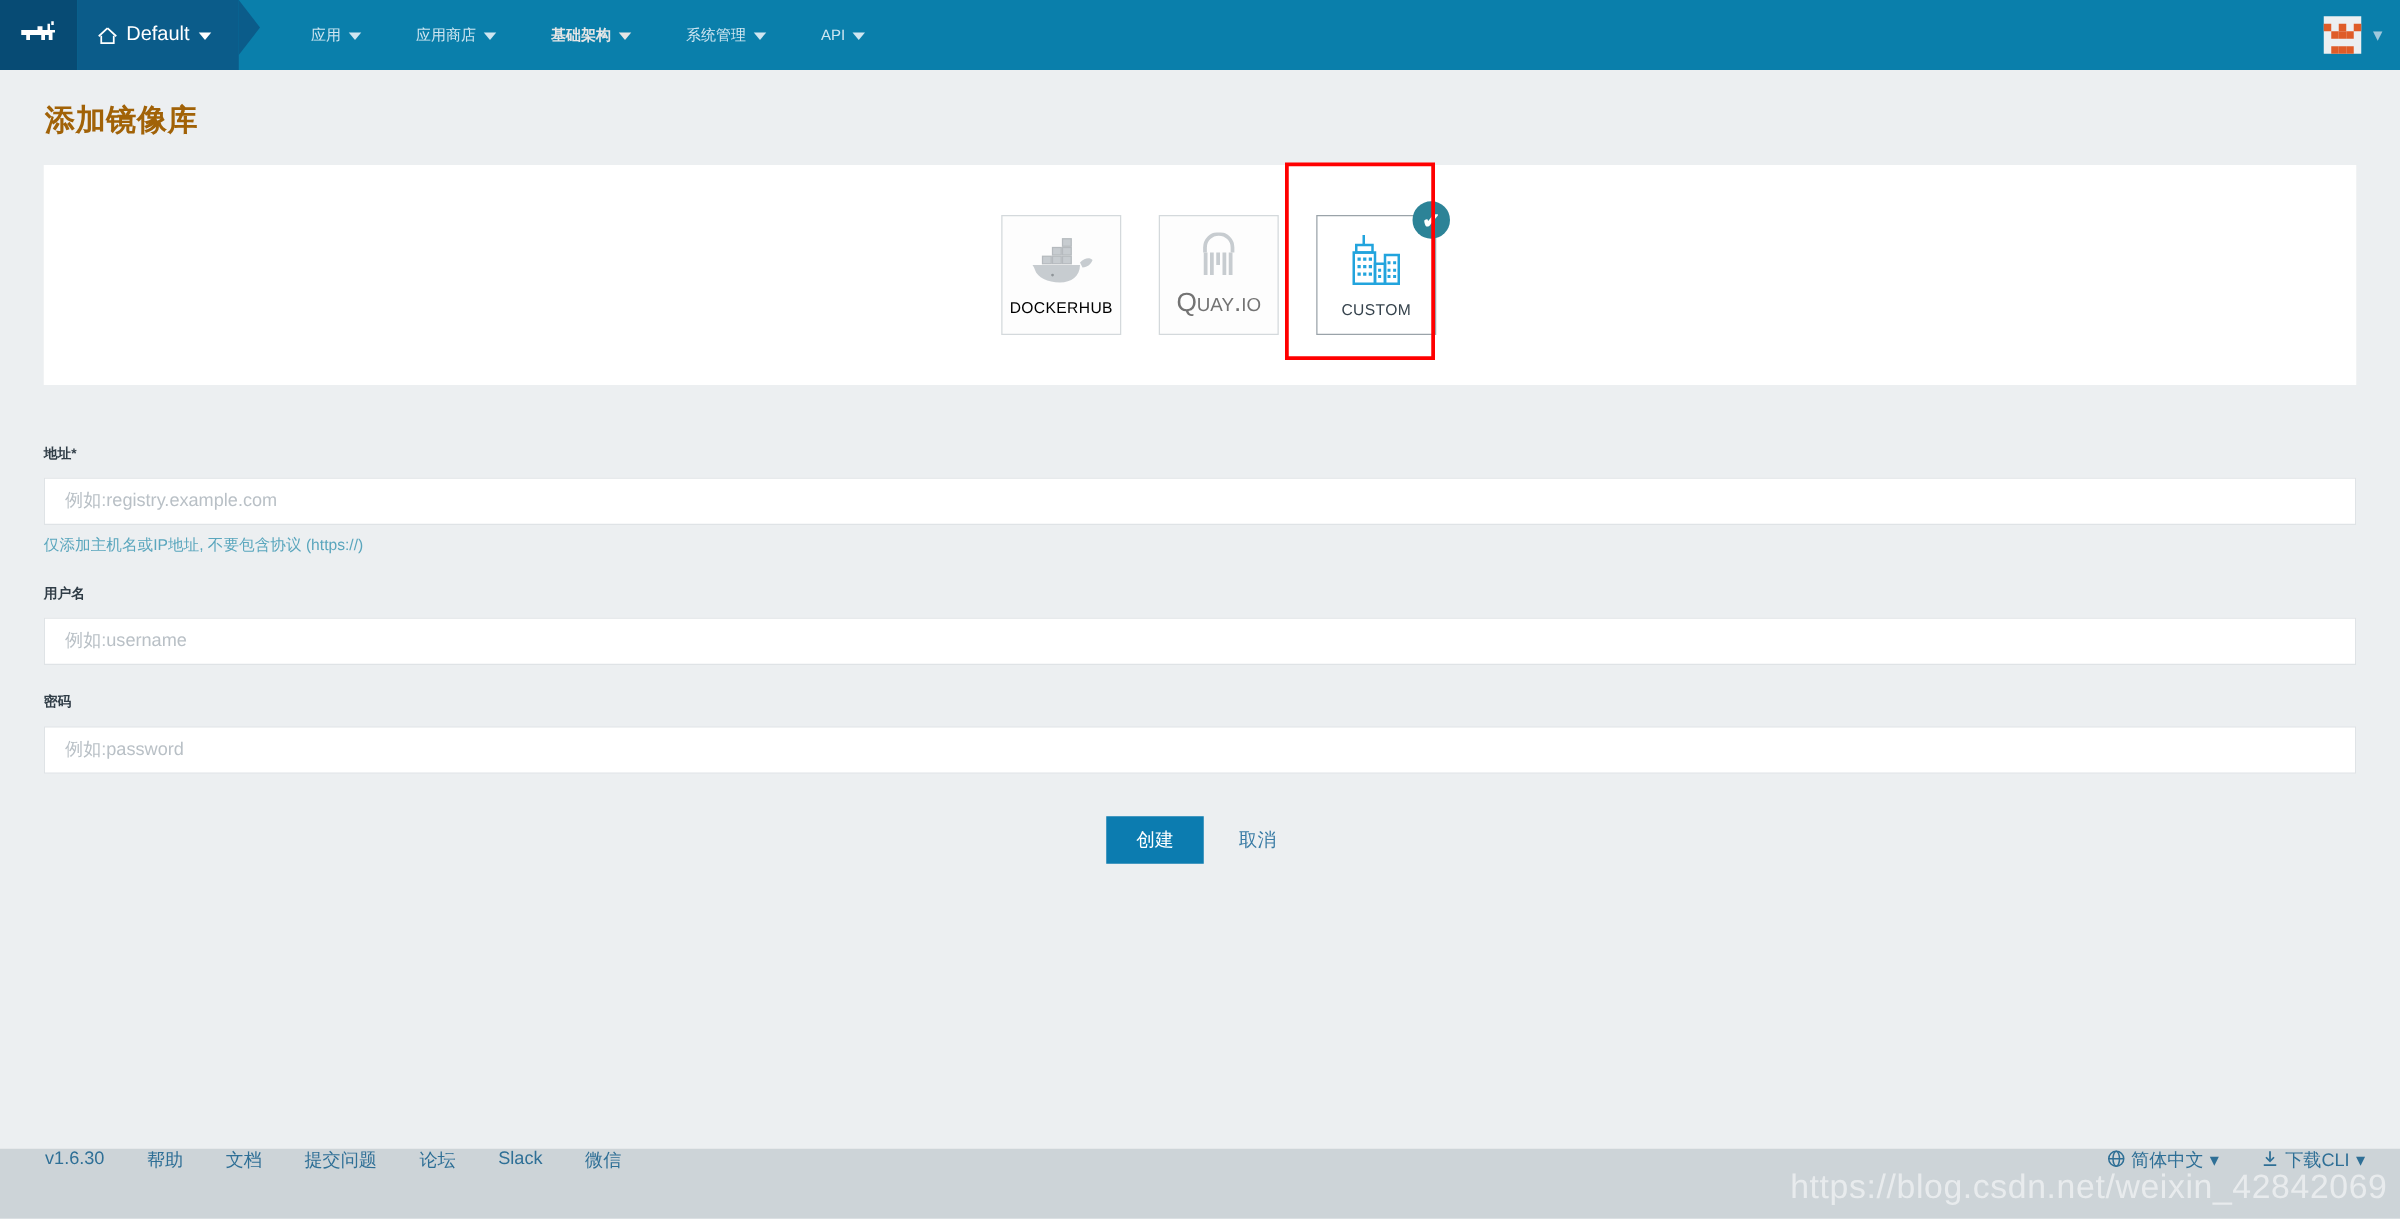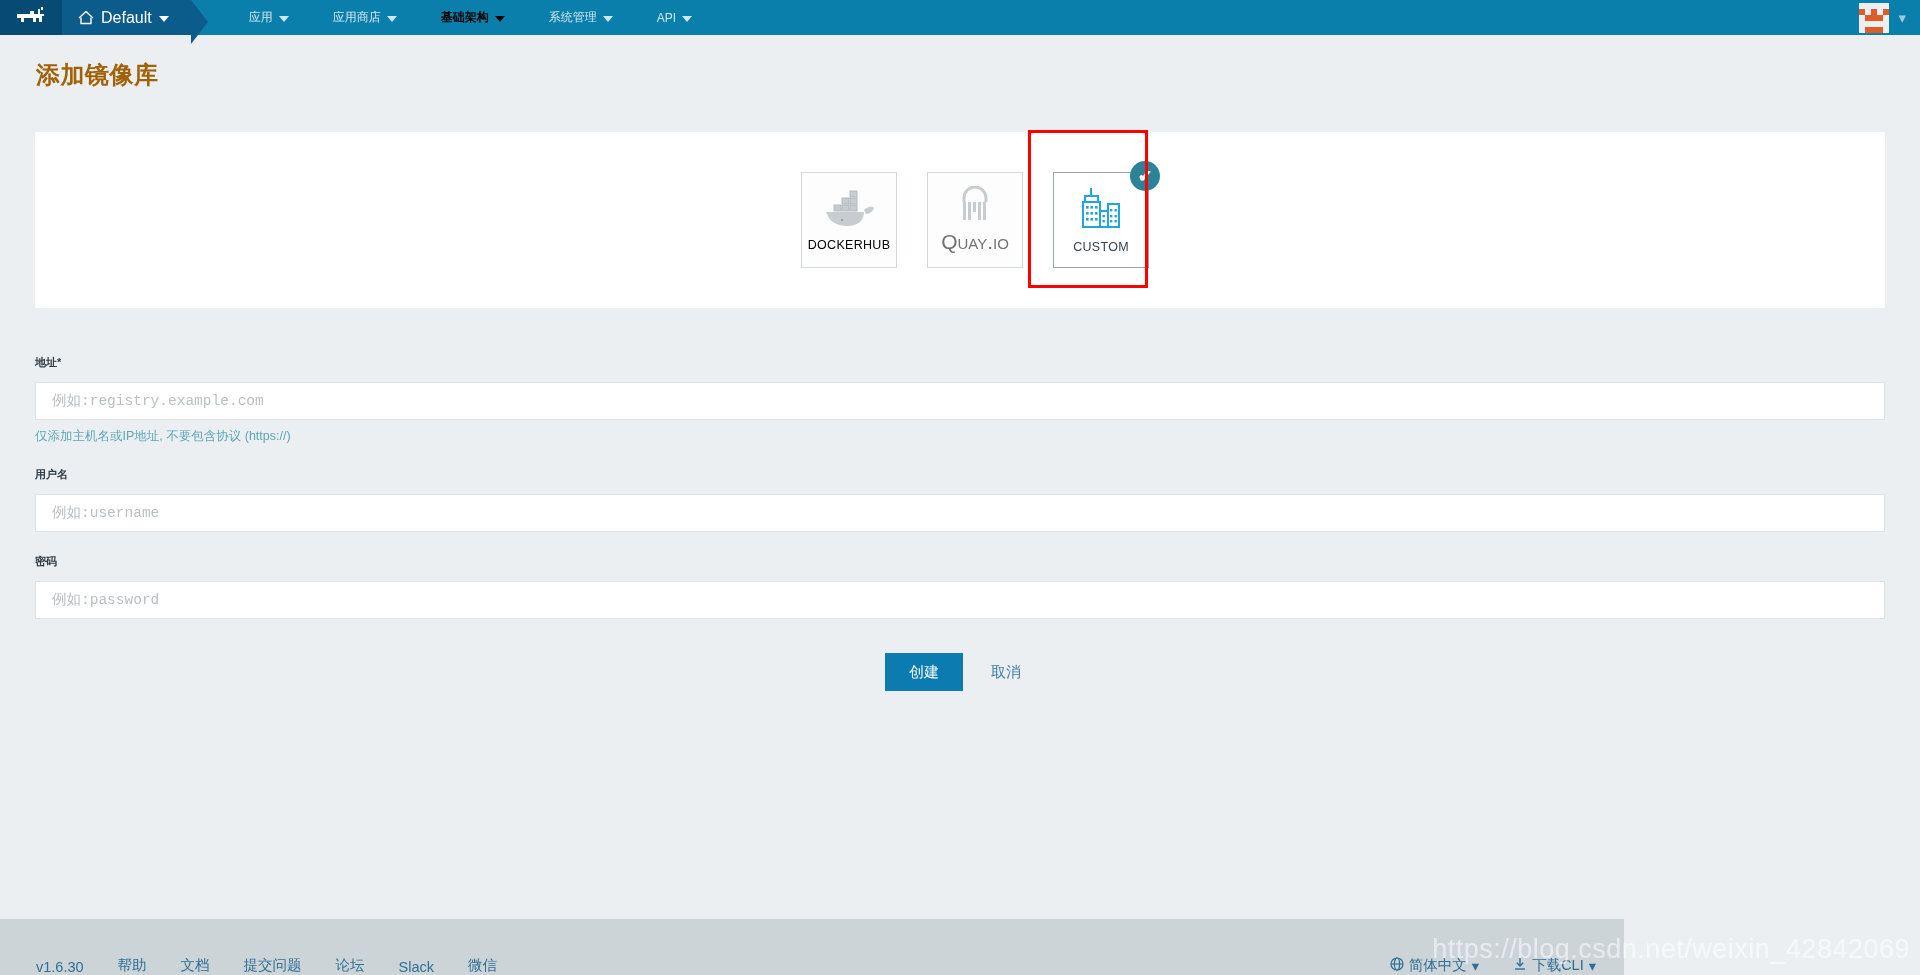--- a/index.html
+++ b/index.html
@@ -11,21 +11,21 @@
     height: 975px;
     background: #eceff1;
     font-family: "Liberation Sans", sans-serif;
     color: #303d47;
     overflow: hidden;
     position: relative;
   }
 
   
   .navbar {
-    height: 35px;
+    height: 56px;
     background: #0e76a8;
     background: #0a7fab;
     display: flex;
     align-items: stretch;
     position: relative;
   }
   .nav-logo {
     width: 62px;
     background: #074b74;
     display: flex;
@@ -67,21 +67,21 @@
     align-items: center;
     gap: 6px;
     padding: 0 22px;
     height: 44px;
     color: #cfe6f1;
     font-size: 12px;
     cursor: pointer;
     white-space: nowrap;
   }
   .nav-item.active {
-    color: #000000;
+    color: #e5e5e5;
     font-weight: bold;
   }
   .caret {
     display: inline-block;
     width: 0; height: 0;
     border-left: 5px solid transparent;
     border-right: 5px solid transparent;
     border-top: 6px solid currentColor;
     margin-top: 2px;
   }
@@ -201,21 +201,21 @@
   .field-label .req { color: #303d47; font-weight: bold; }
   .text-input {
     width: 100%;
     height: 38px;
     border: 1px solid #dfe3e6;
     background: #ffffff;
     box-sizing: border-box;
     padding: 0 16px;
     font-size: 14.5px;
     color: #000000;
-    font-family: Liberation Mono, monospace;
+    font-family: Liberation Sans, sans-serif;
     outline: none;
   }
   .text-input::placeholder { color: #b9c0c6; }
   .hint {
     font-size: 12.5px;
     color: #5aa6bd;
     margin-top: 8px;
   }
   .field-block { margin-bottom: 22px; }
 
@@ -246,25 +246,25 @@
     cursor: pointer;
     font-family: "Liberation Sans", sans-serif;
     text-align: right;
   }
 
   
   .footer {
     position: absolute;
     left: 0;
     bottom: 0;
-    width: 1624px;
+    width: 1920px;
     height: 56px;
     background: #cdd4d8;
     display: flex;
-    align-items: flex-end;
+    align-items: flex-start;
     box-sizing: border-box;
     padding: 0 28px 0 36px;
   }
   .footer a, .footer span.ver {
     color: #2e6f96;
     font-size: 14.5px;
     text-decoration: none;
     margin-right: 34px;
     cursor: pointer;
   }

